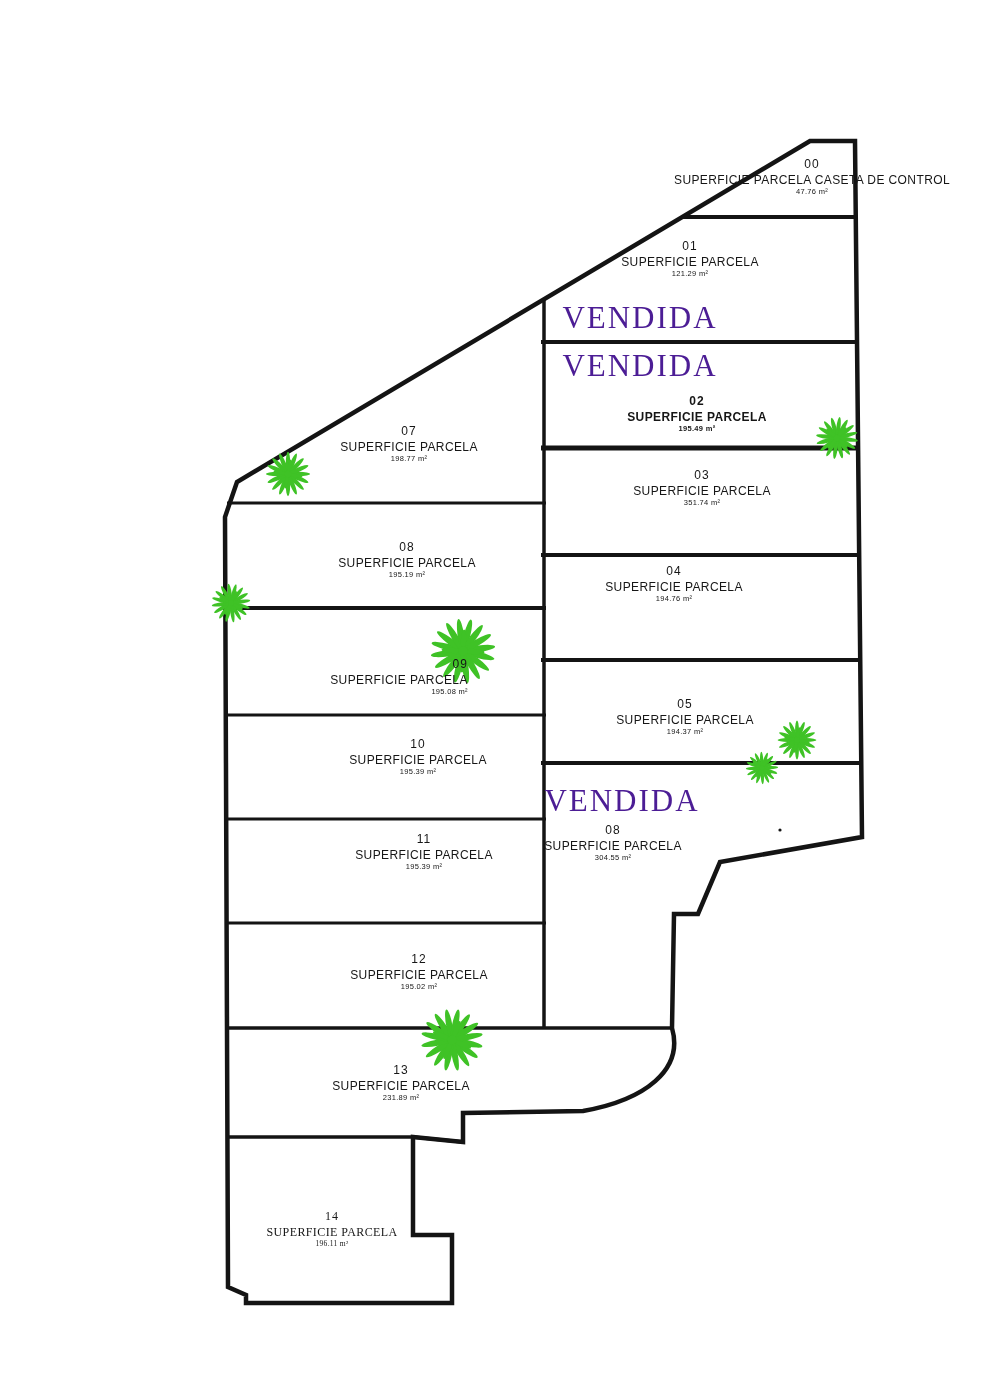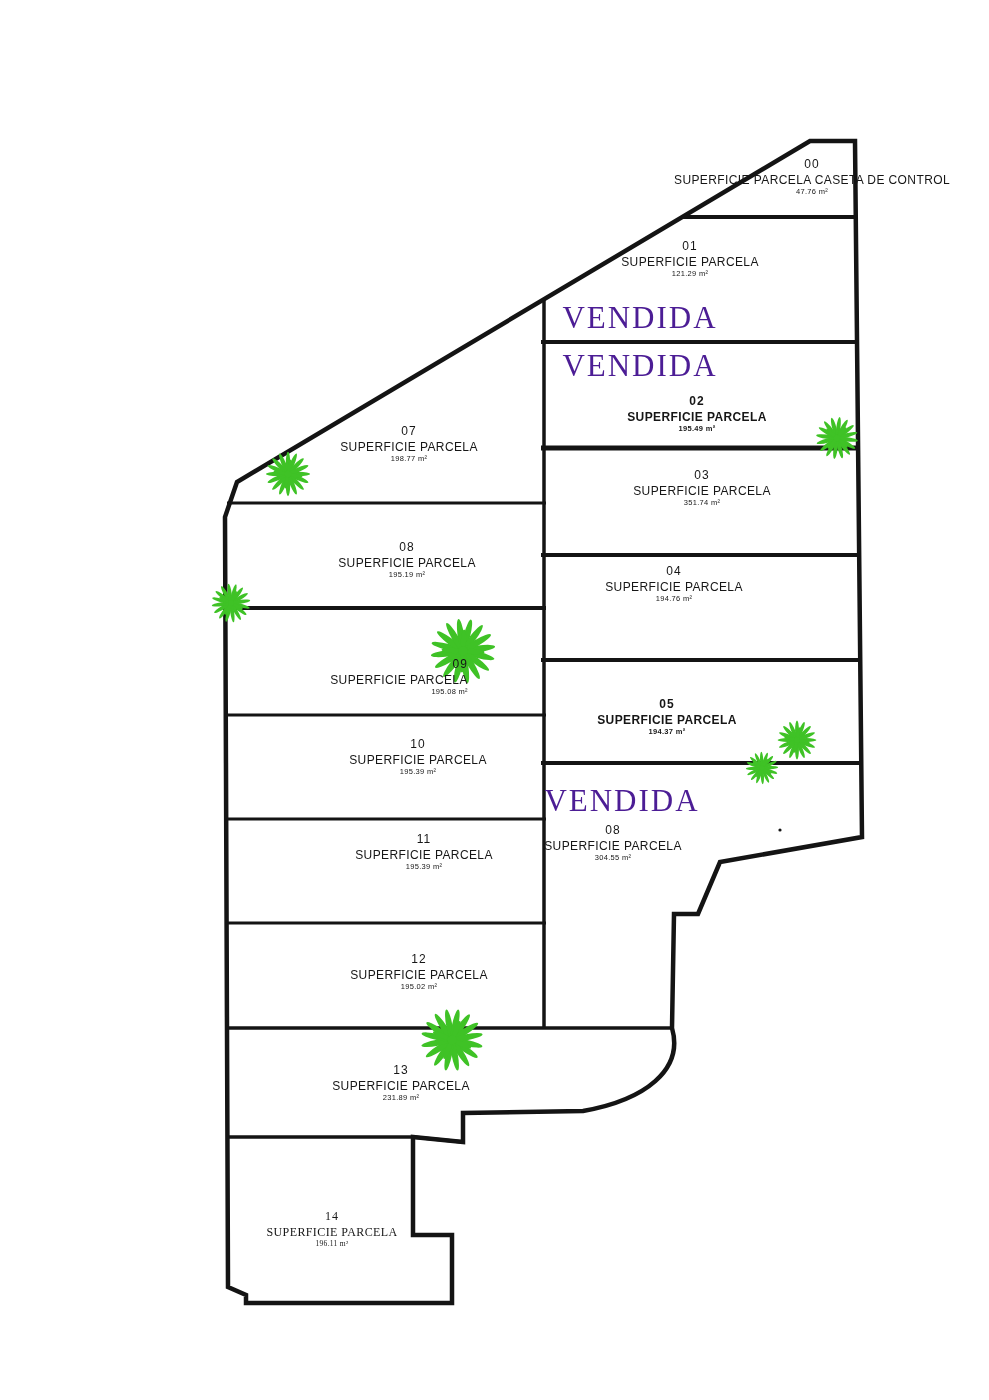--- a/index.html
+++ b/index.html
@@ -123,21 +123,21 @@
   <div class="psup">SUPERFICIE PARCELA</div>
   <div class="parea">351.74 m²</div>
 </div>
 
 <div class="plabel" style="left:674px;top:565px;">
   <div class="pnum">04</div>
   <div class="psup">SUPERFICIE PARCELA</div>
   <div class="parea">194.76 m²</div>
 </div>
 
-<div class="plabel" style="left:667px;top:698px;font-weight:bold;">
+<div class="plabel" style="left:685px;top:698px;">
   <div class="pnum">05</div>
   <div class="psup">SUPERFICIE PARCELA</div>
   <div class="parea">194.37 m²</div>
 </div>
 
 <div class="plabel" style="left:613px;top:824px;">
   <div class="pnum">08</div>
   <div class="psup">SUPERFICIE PARCELA</div>
   <div class="parea">304.55 m²</div>
 </div>

